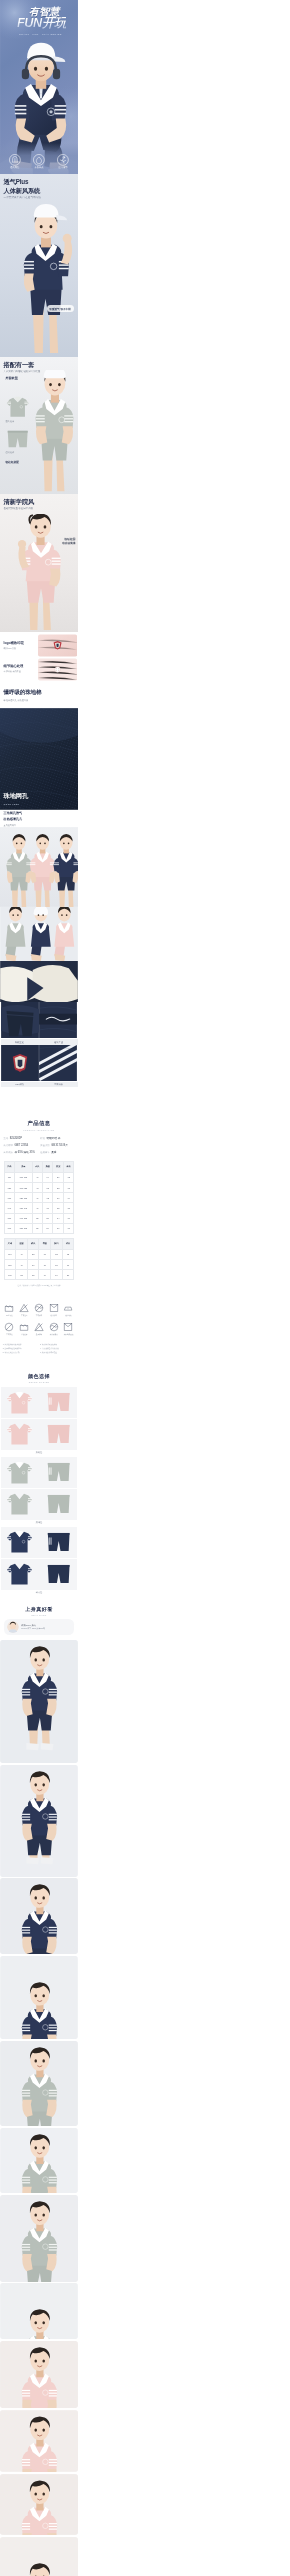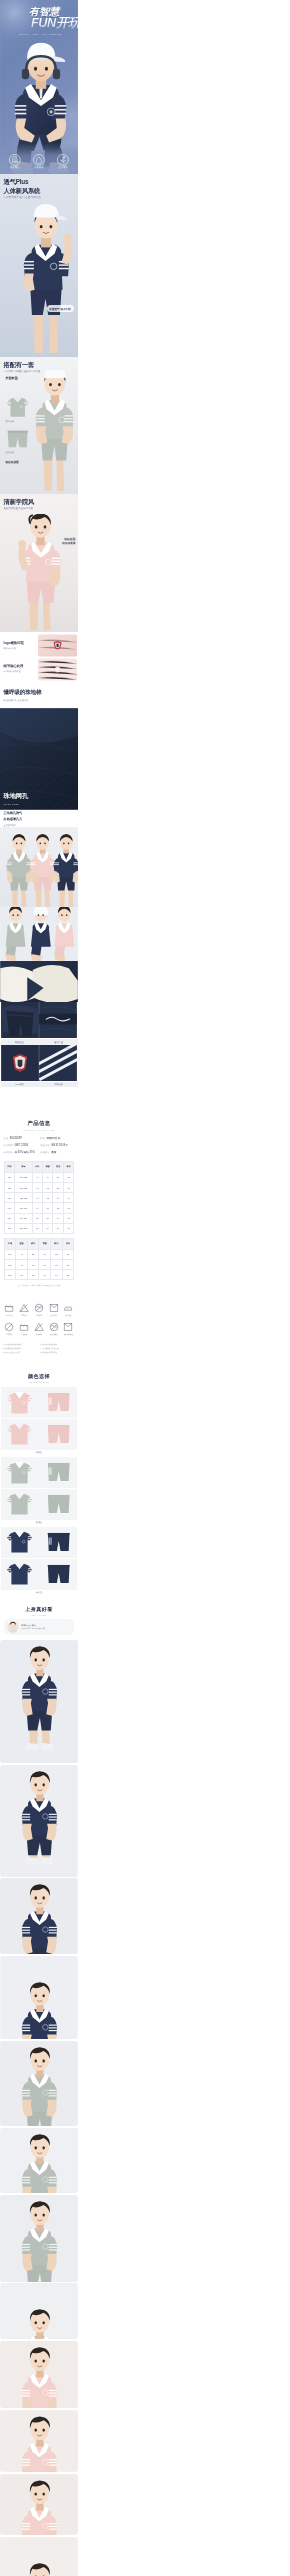--- a/index.html
+++ b/index.html
@@ -10,21 +10,21 @@
   .sec{position:relative;width:78px;overflow:hidden;}
   svg{display:block;}
   .abs{position:absolute;}
   .t{position:absolute;white-space:nowrap;line-height:1;}
   
   .hero-eyebrow{left:29px;top:7.3px;font-size:10px;color:#fff;font-weight:700;letter-spacing:0.2px;
      font-style:italic;text-shadow:0 0.5px 0.5px rgba(35,55,95,.5);}
   .hero-title{left:17px;top:17px;font-size:12.7px;font-weight:900;font-style:italic;letter-spacing:-0.4px;
      background:linear-gradient(180deg,#ffffff 0%,#f1f5fc 42%,#c3d0ea 78%,#a9baDF 100%);
      -webkit-background-clip:text;background-clip:text;color:transparent;
-     filter:drop-shadow(0.4px 0.9px 0.5px rgba(33,52,92,.55));margin-left:14px;}
+     filter:drop-shadow(0.4px 0.9px 0.5px rgba(33,52,92,.55));}
   .hero-sub{left:19px;top:34px;font-size:2.4px;color:#d6e0f3;letter-spacing:0.4px;opacity:.85;}
   .hero-badges{position:absolute;left:0;top:154px;width:78px;display:flex;justify-content:space-around;
      align-items:center;padding:0 2.7px;z-index:5;}
   .hbadge{display:flex;flex-direction:column;align-items:center;gap:0.7px;}
   .hbl{font-size:2.2px;color:#ffffff;opacity:.95;letter-spacing:0.1px;}
   
   .s2bg{position:absolute;inset:0;background:linear-gradient(180deg,#dfe4ec 0%,#d3dae5 55%,#c6cfdc 100%);}
   .s2-title{left:3.6px;top:5.4px;font-size:6.3px;font-weight:800;color:#2b3450;letter-spacing:-0.2px;}
   .s2-sub{left:3.6px;top:13.6px;font-size:6.3px;font-weight:800;color:#2b3450;letter-spacing:-0.2px;}
   .s2-desc{left:3.6px;top:23px;font-size:2.5px;color:#6c7588;letter-spacing:0.1px;}

